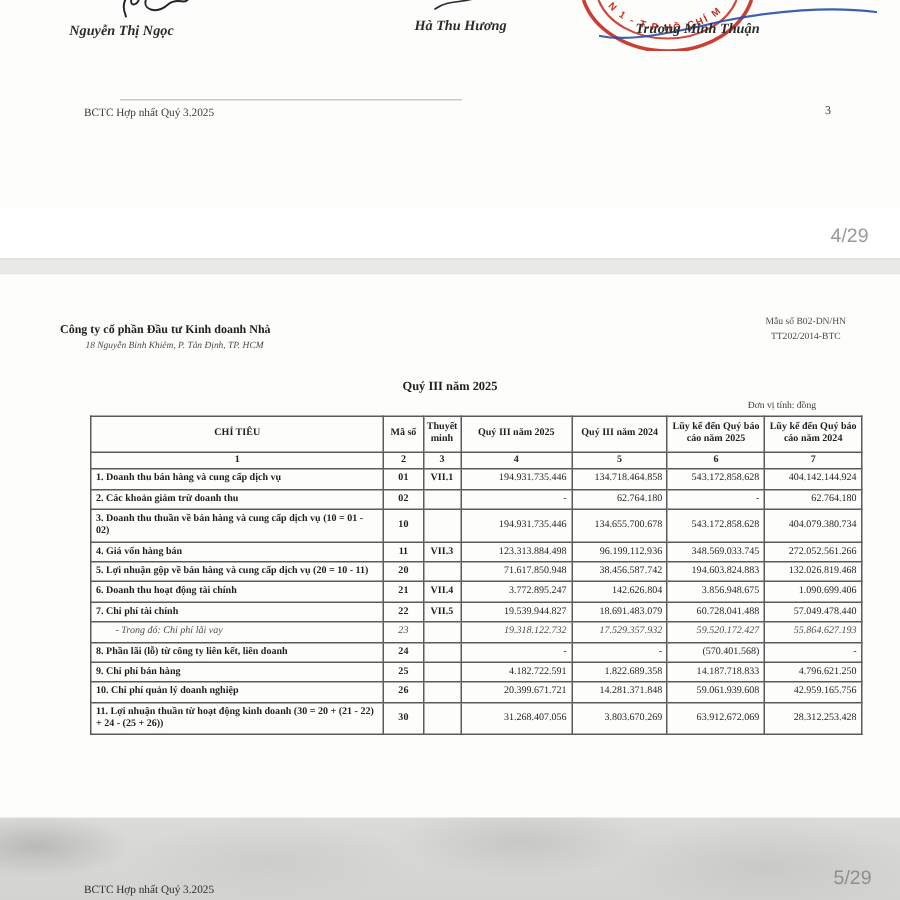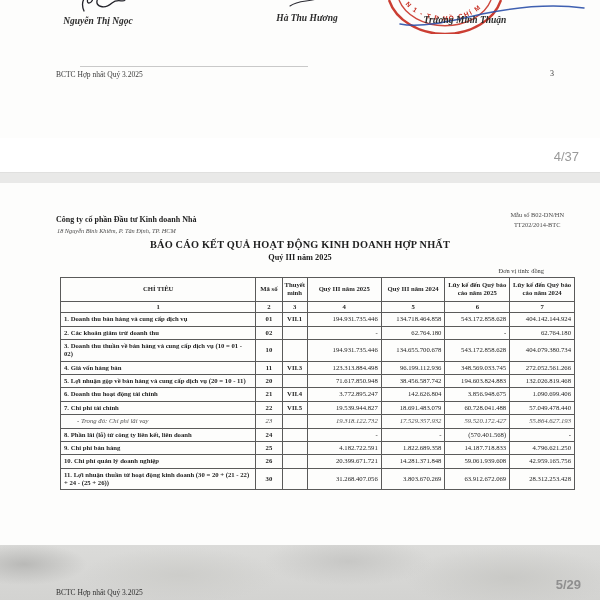--- a/index.html
+++ b/index.html
@@ -10,26 +10,26 @@
   .page1{position:absolute;left:0;top:0;width:600px;height:138px;background:#fdfdfc;}
   .sig-name{position:absolute;font-weight:bold;font-style:italic;font-size:9.5px;color:#2b2b2b;text-align:center;width:130px;}
   .p1-footer-line{position:absolute;left:80px;top:66px;width:228px;height:1px;background:#c9c9c9;}
   .p1-footer{position:absolute;left:56px;top:70px;font-size:7.5px;color:#3a3a3a;}
   .p1-pagenum{position:absolute;left:550px;top:69px;font-size:8px;color:#3a3a3a;}
   .sig-svg{position:absolute;pointer-events:none;}
 
   
   .page-indicator{position:absolute;font-family:"Liberation Sans",sans-serif;font-size:13px;color:#9a9a9a;}
   .indicator-top{right:21px;top:149px;}
-  .indicator-bottom{right:19px;top:577px;color:#8f8f8f;font-weight:bold;}
+  .indicator-bottom{right:19px;top:577px;color:#8f8f8f;}
   .separator-band{position:absolute;left:0;top:172px;width:600px;height:10px;background:#e9e9e8;border-top:1px solid #e0e0df;border-bottom:1px solid #ececeb;}
 
   
   .page2{position:absolute;left:0;top:183px;width:600px;height:362px;background:#fdfdfc;}
-  .company-name{position:absolute;left:56px;top:32px;font-weight:bold;font-size:8px;color:#222;text-align:center;}
+  .company-name{position:absolute;left:40px;top:32px;font-weight:bold;font-size:8px;color:#222;text-align:center;}
   .company-address{position:absolute;left:57px;top:44px;font-style:italic;font-size:6.3px;color:#4a4a4a;}
   .form-box{position:absolute;right:36px;top:27px;text-align:center;font-size:6.4px;color:#4a4a4a;line-height:1.5;}
   .report-title{position:absolute;left:0;top:56px;width:600px;text-align:center;font-weight:bold;font-size:10.3px;color:#1d1d1d;letter-spacing:.2px;}
   .report-period{position:absolute;left:0;top:70px;width:600px;text-align:center;font-weight:bold;font-size:8.3px;color:#1d1d1d;}
   .unit-note{position:absolute;right:56px;top:84px;font-size:6.4px;color:#3a3a3a;}
 
   table.report{position:absolute;left:60px;top:94px;width:515px;border-collapse:collapse;table-layout:fixed;font-size:6.7px;color:#1e1e1e;}
   table.report th, table.report td{border:1px solid #5a5a5a;padding:2px 3px;vertical-align:middle;line-height:1.25;}
   table.report th{font-weight:bold;text-align:center;padding:3px 2px;}
   table.report .idx td{text-align:center;font-weight:bold;padding:1px 2px;}
@@ -73,40 +73,39 @@
       <path id="stampArc" d="M19 1 A46 33 0 0 0 103 1" fill="none" stroke="none"></path>
       <text font-size="6.5" fill="#c5291d" font-family="Liberation Sans, sans-serif" font-weight="bold" letter-spacing="1.5">
         <textPath href="#stampArc" startOffset="4">N 1 - T.P HỒ CHÍ M</textPath>
       </text>
     </svg>
 
     <svg class="sig-svg" style="left:396px;top:0px;" width="192" height="30" viewBox="0 0 192 30">
       <path d="M4 24 C24 28 52 22 86 14 C120 7 158 4 188 8" fill="none" stroke="#2a4fa8" stroke-width="1.5" stroke-linecap="round" opacity="0.9"></path>
     </svg>
 
-    <div class="sig-name" style="left:33px;top:16px;">Nguyễn Thị Ngọc</div>
+    <div class="sig-name" style="left:16px;top:16px;">Nguyễn Thị Ngọc</div>
     <div class="sig-name" style="left:242px;top:13px;">Hà Thu Hương</div>
     <div class="sig-name" style="left:400px;top:15px;font-family:Liberation Serif, serif;">Trương Minh Thuận</div>
 
     <div class="p1-footer-line"></div>
     <div class="p1-footer">BCTC Hợp nhất Quý 3.2025</div>
     <div class="p1-pagenum">3</div>
   </div>
 
-  <div class="page-indicator indicator-top">4/37</div>
+  <div class="page-indicator indicator-top">4/29</div>
   <div class="separator-band"></div>
 
   <div class="page2">
     <div class="company-name">Công ty cổ phần Đầu tư Kinh doanh Nhà</div>
     <div class="company-address">18 Nguyễn Bỉnh Khiêm, P. Tân Định, TP. HCM</div>
     <div class="form-box">
       <div>Mẫu số B02-DN/HN</div>
       <div>TT202/2014-BTC</div>
     </div>
-    <div class="report-title">BÁO CÁO KẾT QUẢ HOẠT ĐỘNG KINH DOANH HỢP NHẤT</div>
     <div class="report-period">Quý III năm 2025</div>
     <div class="unit-note">Đơn vị tính: đồng</div>
 
     <table class="report">
       <colgroup>
         <col class="w-label">
           <col class="w-code">
           <col class="w-note">
         <col class="w-v1">
           <col class="w-v2">

